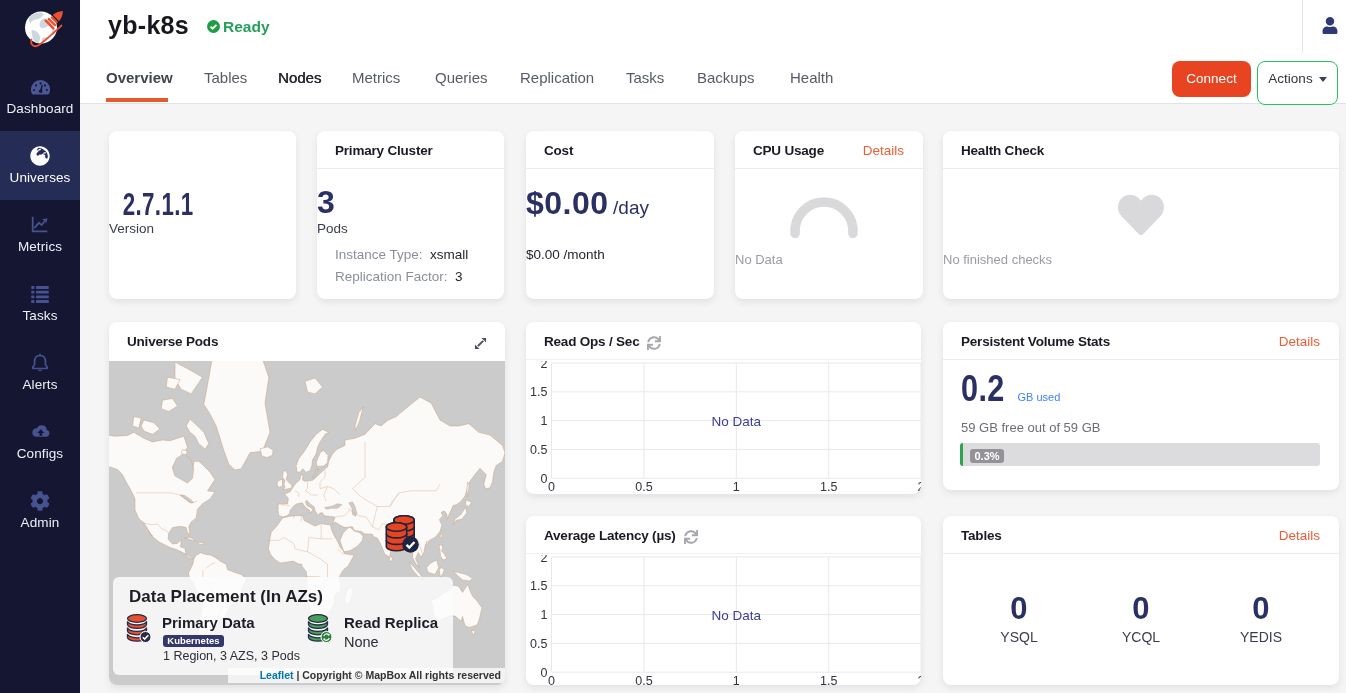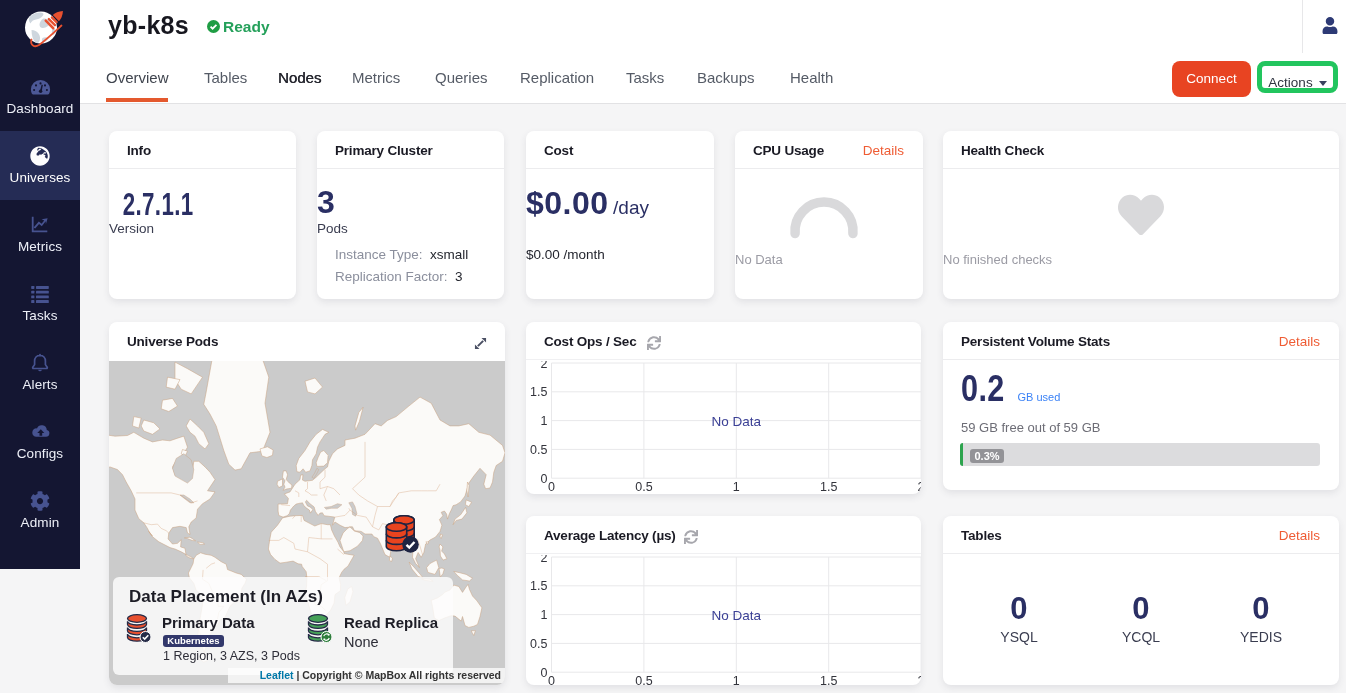--- a/index.html
+++ b/index.html
@@ -1,37 +1,37 @@
 <!DOCTYPE html>
 <html><head>
 <meta charset="utf-8">
 <style>
 * { margin:0; padding:0; box-sizing:border-box; }
 html,body { width:1346px; height:693px; overflow:hidden; font-family:"Liberation Sans", sans-serif; background:#f5f5f6; }
 .abs { position:absolute; }
 
-#sidebar { position:absolute; left:0; top:0; width:80px; height:569px; background:#141632; z-index:30; }
+#sidebar { position:absolute; left:0; top:0; width:80px; height:693px; background:#141632; z-index:30; }
 .navitem { position:absolute; left:0; width:80px; height:69px; text-align:center; }
 .navitem .lbl { position:absolute; top:39px; width:80px; font-size:13.5px; color:#edeff7; letter-spacing:0.1px; }
 .navitem svg { position:absolute; top:15px; left:30px; }
 .navitem.sel { background:#252c55; }
 
 #header { position:absolute; left:80px; top:0; width:1266px; height:104px; background:#fff; border-bottom:1px solid #e2e2e4; z-index:10; }
 #title { position:absolute; left:28px; top:11px; font-size:25px; font-weight:bold; color:#17171f; letter-spacing:0.3px; }
 #ready { position:absolute; left:127px; top:17px; }
 #ready .txt { position:absolute; left:16px; top:1px; font-size:15.5px; font-weight:bold; color:#24a05a; }
 #userdiv { position:absolute; left:1222px; top:0; height:53px; border-left:1px solid #e7e7e9; }
 #usericon { position:absolute; left:1242px; top:17px; }
 
 .tab { position:absolute; top:69px; font-size:15px; color:#555b66; }
-.tab.active { color:#3f444e; }
+.tab.active { color:#3f444e;font-weight:bold; }
 .tab.hovered { color:#26272f; text-shadow:0.35px 0 0 #26272f; }
 #tabline { position:absolute; left:26px; top:98px; width:62px; height:4px; background:#e4592e; }
 #btn-connect { position:absolute; left:1092px; top:61px; width:79px; height:36px; background:#e84422; border-radius:8px; color:#fff; font-size:13.5px; text-align:center; line-height:36px; }
-#btn-actions { position:absolute; left:1177px; top:61px; width:81px; height:32px; background:#fff; border:5px solid #22c55e; border-radius:8px; color:#2f3440; font-size:13.5px; text-align:center; line-height:34px; }
+#btn-actions { position:absolute; left:1177px; top:61px; width:81px; height:44px; background:#fff; border:1px solid #22c55e; border-radius:8px; color:#2f3440; font-size:13.5px; text-align:center; line-height:34px; }
 #btn-actions .caret { display:inline-block; width:0; height:0; border-left:4.5px solid transparent; border-right:4.5px solid transparent; border-top:5px solid #39415e; margin-left:6px; vertical-align:middle; }
 
 .card { position:absolute; background:#fff; border-radius:8px; box-shadow:0 3px 7px rgba(60,60,80,0.10); }
 .card .hd { position:absolute; left:0; top:0; right:0; height:38px; border-bottom:1px solid #ececee; }
 .card .hd .t { position:absolute; left:18px; top:12px; font-size:13.5px; font-weight:bold; color:#1a1a24; letter-spacing:-0.2px; }
 .card .hd .details { position:absolute; right:19px; top:12px; font-size:13.5px; color:#ef5c34; }
 .bignum { font-weight:bold; color:#2a2f64; letter-spacing:0.5px; }
 
 #c-info   { left:109px; top:131px; width:187px; height:168px; }
 #c-prim   { left:317px; top:131px; width:187px; height:168px; }
@@ -154,23 +154,20 @@
   <span class="tab" style="left:440px">Replication</span>
   <span class="tab" style="left:546px">Tasks</span>
   <span class="tab" style="left:617px">Backups</span>
   <span class="tab" style="left:710px">Health</span>
   <div id="tabline"></div>
   <div id="btn-connect">Connect</div>
   <div id="btn-actions">Actions<span class="caret"></span></div>
 </div>
 
 <div class="card" id="c-info">
-  <div class="hd">
-      <span class="t">Info</span>
-    </div>
   <div class="ctr bignum" style="top:56px;font-size:31px;"><span style="display:inline-block;transform:scaleX(.72);transform-origin:center;">2.7.1.1</span></div>
   <div class="ctr" style="top:90px;font-size:13.5px;color:#3a3d50;">Version</div>
 </div>
 
 <div class="card" id="c-prim">
   <div class="hd">
       <span class="t">Primary Cluster</span>
     </div>
   <div class="ctr bignum" style="top:53px;font-size:32px;">3</div>
   <div class="ctr" style="top:90px;font-size:13.5px;color:#3a3d50;">Pods</div>
@@ -327,21 +324,21 @@
         </g>
         <circle cx="25.5" cy="29.5" r="8.3" fill="#1e2442"></circle>
         <path d="M21.5 29.8 l2.8 2.8 5.2-5.6" stroke="#fff" stroke-width="2.4" fill="none"></path>
       </svg>
     <div class="abs" style="right:0;bottom:2px;height:15px;background:rgba(255,255,255,0.75);font-size:10.5px;font-weight:bold;color:#333;padding:0 4px;line-height:15px;"><span style="color:#0078a8;margin-left:28px;">Leaflet</span> | Copyright © MapBox All rights reserved</div>
   </div>
 </div>
 
 <div class="card" id="c-ops">
   <div class="hd" style="border-bottom:1px solid #f0f0f2;">
-      <span class="t">Cost Ops / Sec</span>
+      <span class="t">Read Ops / Sec</span>
   <svg class="abs" style="left:121px;top:14px" width="14" height="14" viewBox="0 0 512 512">
         <path fill="#a7a7ad" d="M440.65 12.57l4 82.77A247.16 247.16 0 0 0 255.83 8C134.73 8 33.91 94.92 12.29 209.82A12 12 0 0 0 24.09 224h49.05a12 12 0 0 0 11.67-9.26 175.91 175.91 0 0 1 317-56.94l-101.46-4.86a12 12 0 0 0-12.57 12v47.41a12 12 0 0 0 12 12H500a12 12 0 0 0 12-12V12a12 12 0 0 0-12-12h-47.37a12 12 0 0 0-11.98 12.57zM255.83 432a175.61 175.61 0 0 1-146-77.8l101.8 4.87a12 12 0 0 0 12.57-12v-47.4a12 12 0 0 0-12-12H12a12 12 0 0 0-12 12V500a12 12 0 0 0 12 12h47.35a12 12 0 0 0 12-12.6l-4.15-82.57A247.17 247.17 0 0 0 255.83 504c121.11 0 221.93-86.92 243.55-201.82a12 12 0 0 0-11.8-14.18h-49.05a12 12 0 0 0-11.67 9.26A175.86 175.86 0 0 1 255.83 432z"></path>
       </svg>
   </div>
   <svg width="395" height="133" viewBox="0 0 395 133" style="position:absolute;left:0;top:39px;">
       <line x1="25.5" y1="2" x2="395" y2="2" stroke="#e8e8ea" stroke-width="1"></line>
       <text x="21.5" y="6.5" font-size="12.5" fill="#33343c" text-anchor="end">2</text>
       <line x1="25.5" y1="30.8" x2="395" y2="30.8" stroke="#e8e8ea" stroke-width="1"></line>
       <text x="21.5" y="35.3" font-size="12.5" fill="#33343c" text-anchor="end">1.5</text>
       <line x1="25.5" y1="59.6" x2="395" y2="59.6" stroke="#e8e8ea" stroke-width="1"></line>

